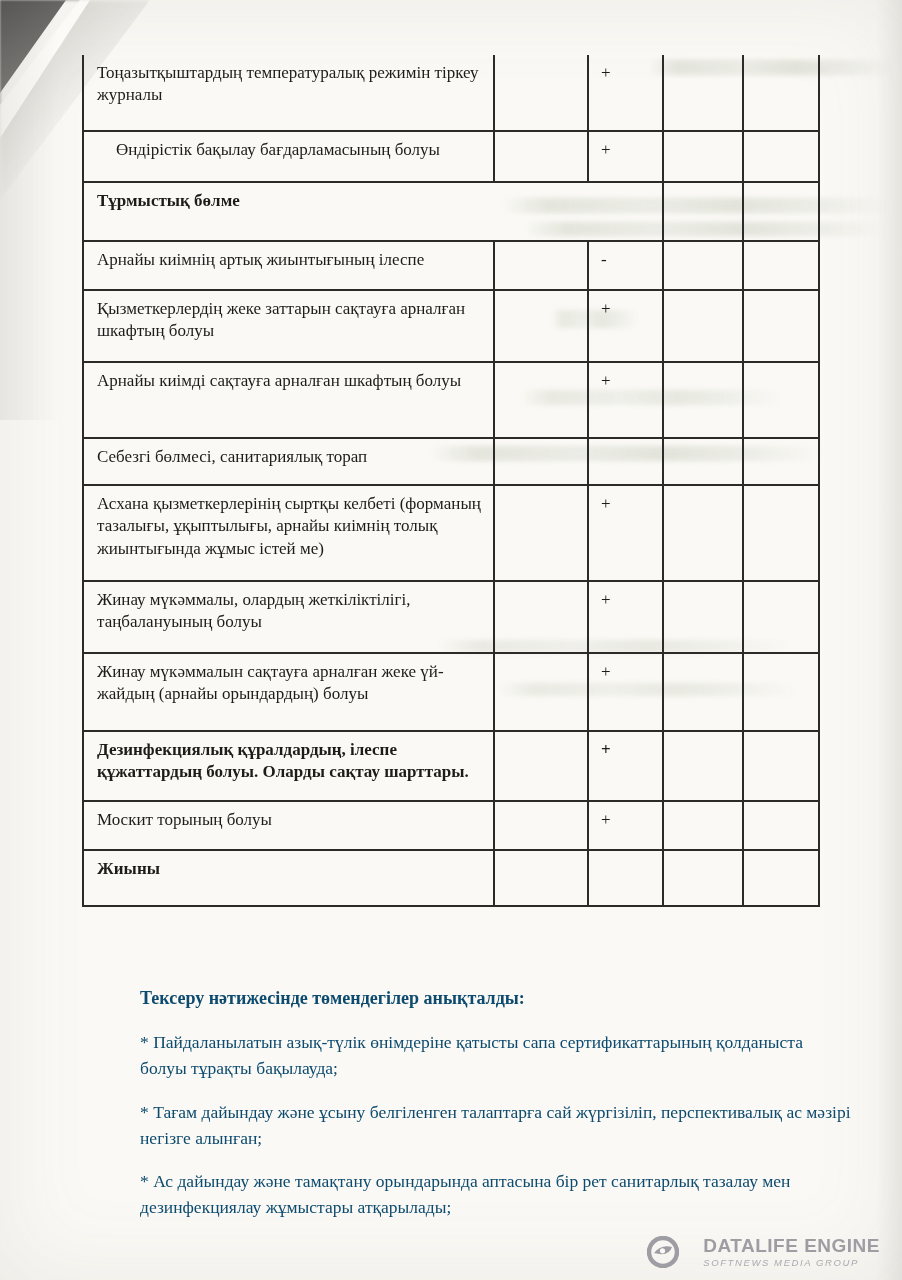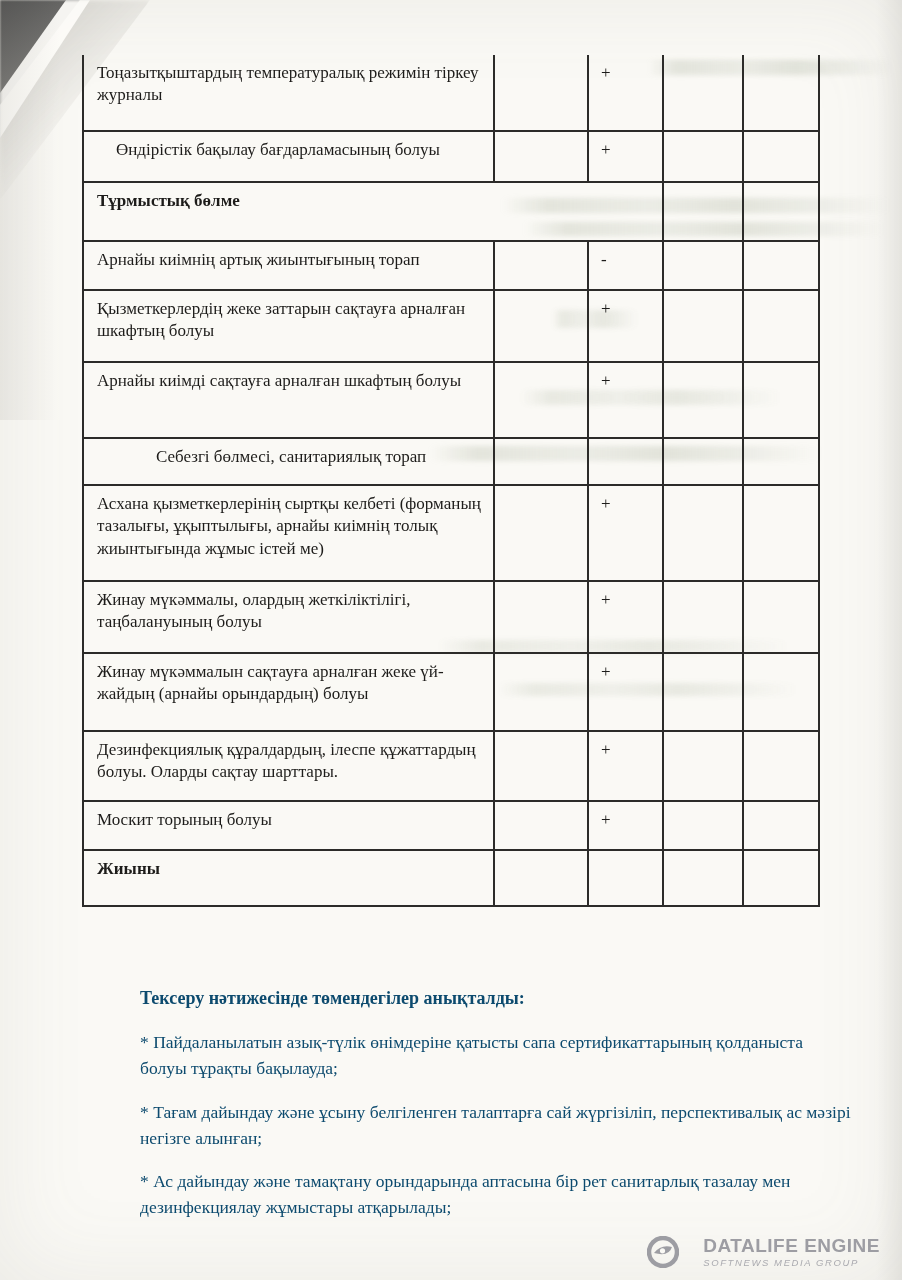--- a/index.html
+++ b/index.html
@@ -84,25 +84,25 @@
   table.checklist tr:first-child td{border-top:none;}
   table.checklist td.mark{padding-left:12px;font-size:17px;}
   table.checklist td.bold{font-weight:bold;border-radius:15px;}
   
   tr:nth-child(1) td{height:60px;margin-left:8px;}
   tr:nth-child(2) td{height:34px;padding-left:32px;}
   tr:nth-child(3) td{height:42px;}
   tr:nth-child(4) td{height:32px;}
   tr:nth-child(5) td{height:55px;}
   tr:nth-child(6) td{height:59px;}
-  tr:nth-child(7) td{height:30px;text-align:center;}
+  tr:nth-child(7) td{height:30px;}
   tr:nth-child(8) td{height:79px;}
   tr:nth-child(9) td{height:55px;}
   tr:nth-child(10) td{height:61px;}
-  tr:nth-child(11) td{height:53px;}
+  tr:nth-child(11) td{height:53px;font-weight:bold;}
   tr:nth-child(12) td{height:32px;}
   tr:nth-child(13) td{height:39px;}
   
   .findings{
     position:absolute;left:140px;top:988px;width:712px;
     color:#0c4a6e;
   }
   .findings .heading{
     font-weight:bold;
     font-size:18px;
@@ -172,21 +172,21 @@
           <td class="mark">+</td>
           <td></td>
           <td></td>
         </tr>
         <tr>
           <td class="desc bold" colspan="3">Тұрмыстық бөлме</td>
           <td></td>
           <td></td>
         </tr>
         <tr>
-          <td class="desc">Арнайы киімнің артық жиынтығының торап</td>
+          <td class="desc">Арнайы киімнің артық жиынтығының ілеспе</td>
           <td></td>
           <td class="mark">-</td>
           <td></td>
           <td></td>
         </tr>
         <tr>
           <td class="desc">Қызметкерлердің жеке заттарын сақтауға арналған шкафтың болуы</td>
           <td></td>
           <td class="mark">+</td>
           <td></td>

